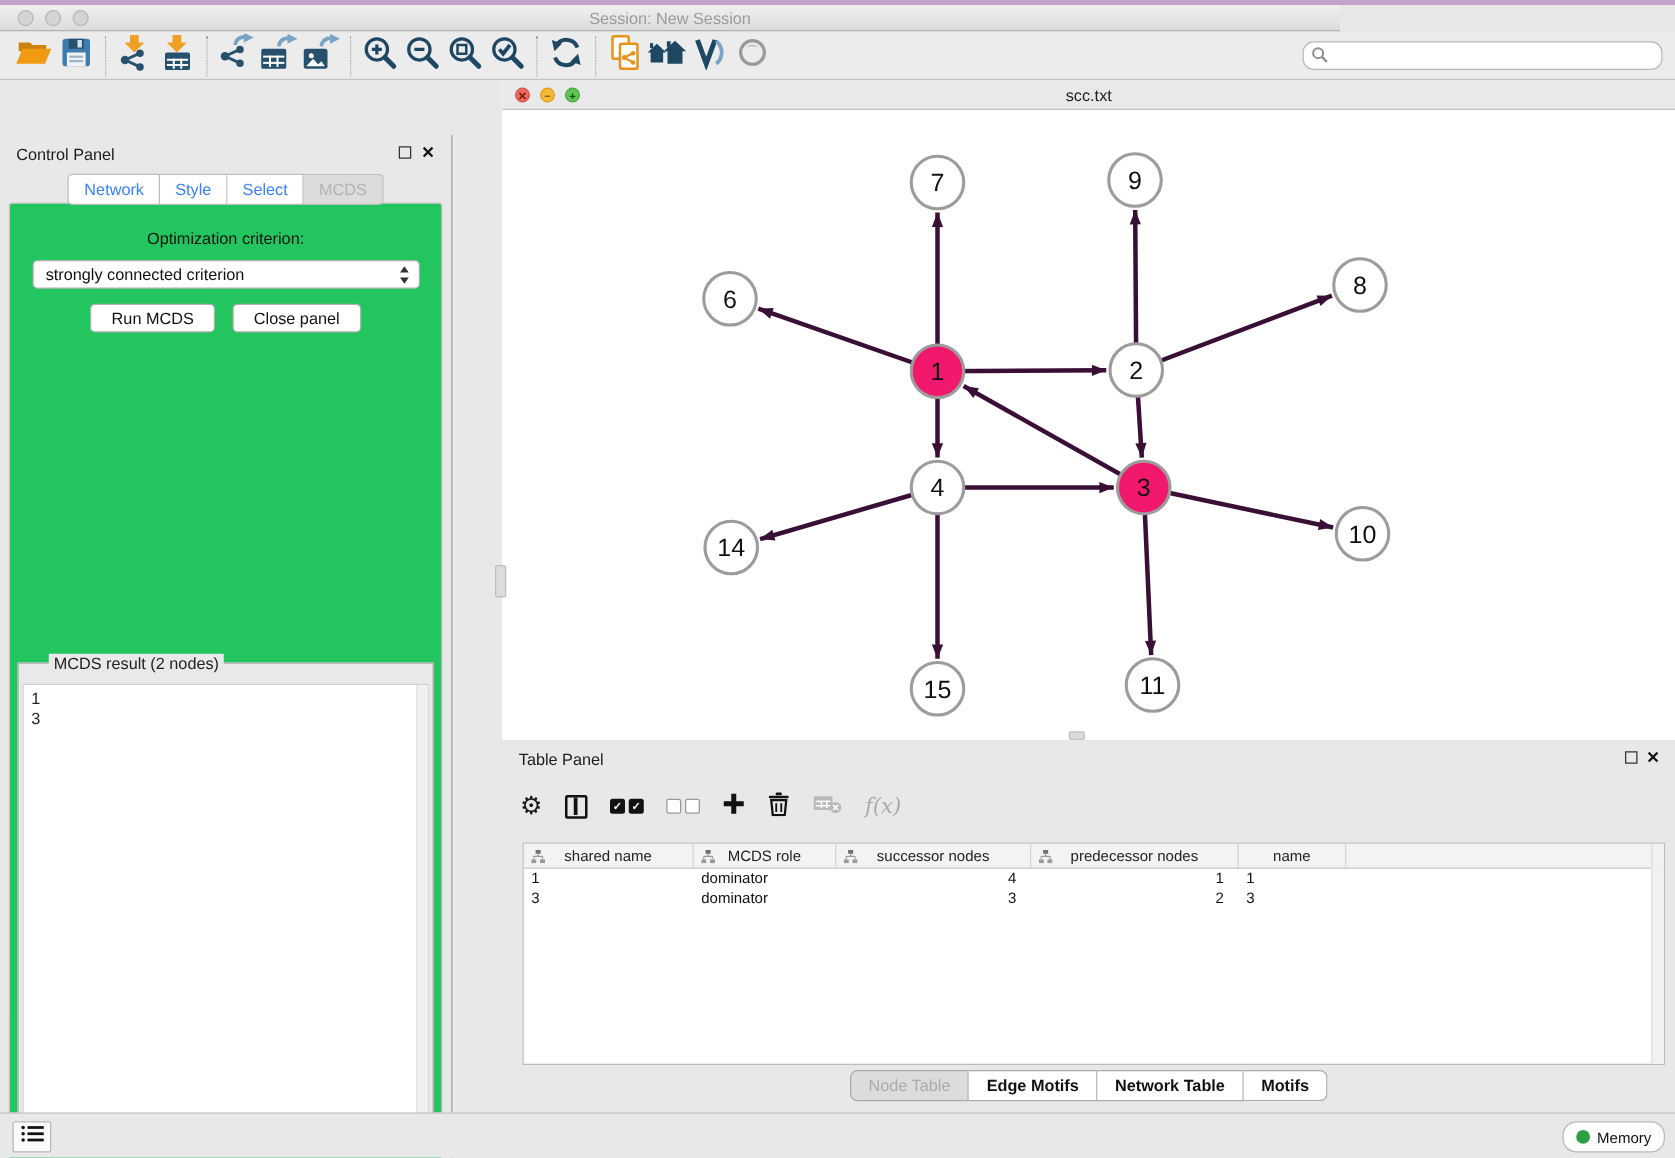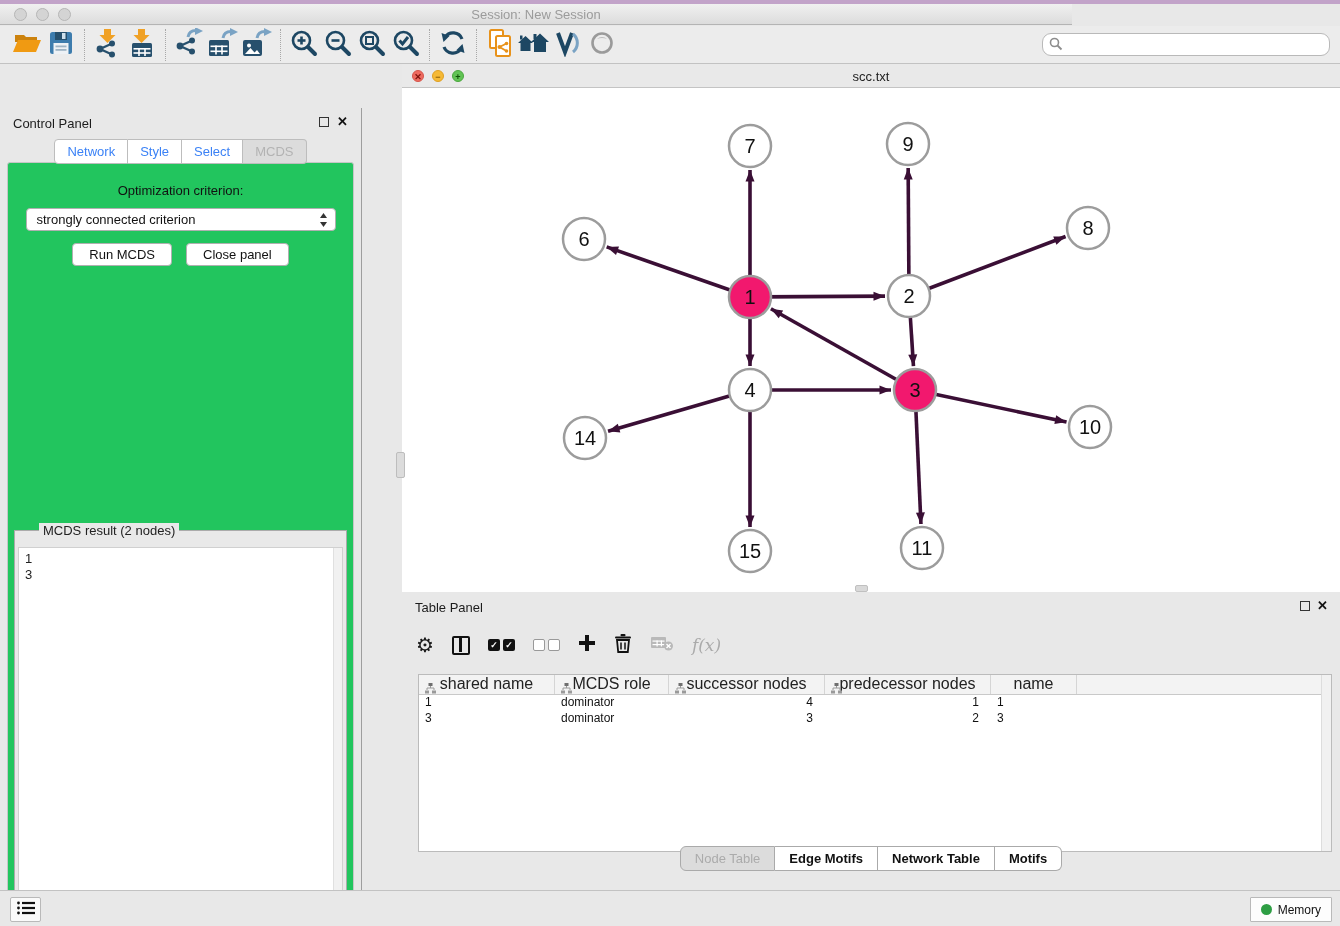--- a/index.html
+++ b/index.html
@@ -85,43 +85,43 @@
   .cols-glyph::after { content:""; position:absolute; left:5.5px; top:0; width:2.5px; height:14px; background:#111; }
   .cbx-pair { display:flex; gap:3px; }
   .cbx { width:12px; height:12px; border-radius:2px; }
   .cbx.on { background:#111; color:#fff; font-size:9px; font-weight:bold; text-align:center; line-height:12px; }
   .cbx.off { background:#fff; border:1.5px solid #999; }
   .fx-glyph { font-family:"DejaVu Serif", serif; font-style:italic; font-size:17px; color:#aaa; }
 
   .data-table { position:absolute; left:16px; right:8px; top:82px; height:178px; background:#fff;
                 border:1px solid #bbb; overflow:hidden; }
   .thead { display:flex; height:20px; background:#f3f3f3; border-bottom:1px solid #c9c9c9; }
-  .th { position:relative; display:flex; align-items:flex-start; justify-content:center;
-        border-right:1px solid #d5d5d5; font-size:16px; color:#222; }
+  .th { position:relative; display:flex; align-items:center; justify-content:center;
+        border-right:1px solid #d5d5d5; font-size:12px; color:#222; }
   .th .hier { position:absolute; left:6px; top:5px; }
   .trow { display:flex; height:16px; font-size:12px; color:#111; }
   .td { overflow:hidden; white-space:nowrap; }
   .al { text-align:left; padding-left:6px; }
   .ar { text-align:right; padding-right:12px; }
   .tbl-scroll { position:absolute; right:0; top:0; bottom:0; width:10px; background:#f1f1f1; border-left:1px solid #ddd; }
 
-  .tp-tabs { position:absolute; left:0; bottom:19px; width:100%; display:flex; justify-content:center;text-align:right; }
+  .tp-tabs { position:absolute; left:0; bottom:9px; width:100%; display:flex; justify-content:center;text-align:right; }
   .tp-tab { font-size:13px; font-weight:bold; padding:4px 14px; background:#fff; border:1px solid #aaa;
             border-left:none; color:#111; }
   .tp-tab:first-child { border-left:1px solid #aaa; border-radius:6px 0 0 6px; }
   .tp-tab:last-child { border-radius:0 6px 6px 0; }
   .tp-tab.active { background:#dcdcdc; color:#ababab; font-weight:normal; }
 
   
   .statusbar { position:absolute; left:0; top:890px; width:1340px; height:36px; background:#e8e8e8;
                border-top:1px solid #c2c2c2; }
   .status-left-btn { position:absolute; left:10px; top:6px; width:31px; height:25px; background:#fafafa;
                      border:1px solid #b9b9b9; border-radius:2px; display:flex; align-items:center; justify-content:center; }
   .memory-btn { position:absolute; right:8px; top:6px; height:25px; background:#fdfdfd; border:1px solid #b9b9b9;
-                border-radius:1px; display:flex; align-items:center; gap:6px; padding:0 10px; font-size:12px; color:#111; }
+                border-radius:11px; display:flex; align-items:center; gap:6px; padding:0 10px; font-size:12px; color:#111; }
   .mem-dot { width:11px; height:11px; border-radius:50%; background:#2e9e44; }
 </style>
 </head>
 <body>
 
 <div class="window">
 
   <div class="top-strip"></div>
   <div class="titlebar">
     <div class="traffic t1"></div>

